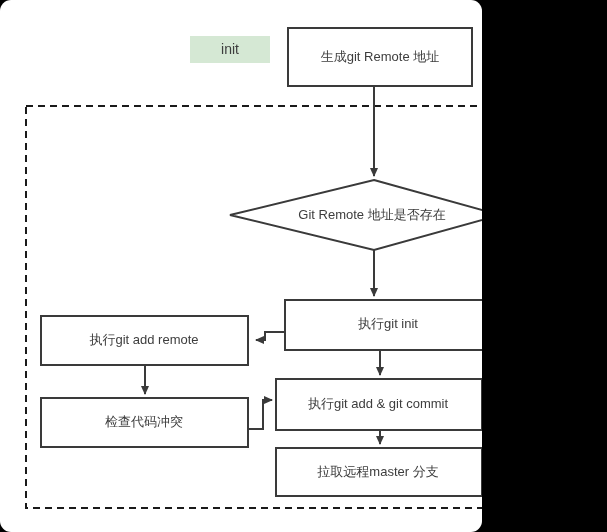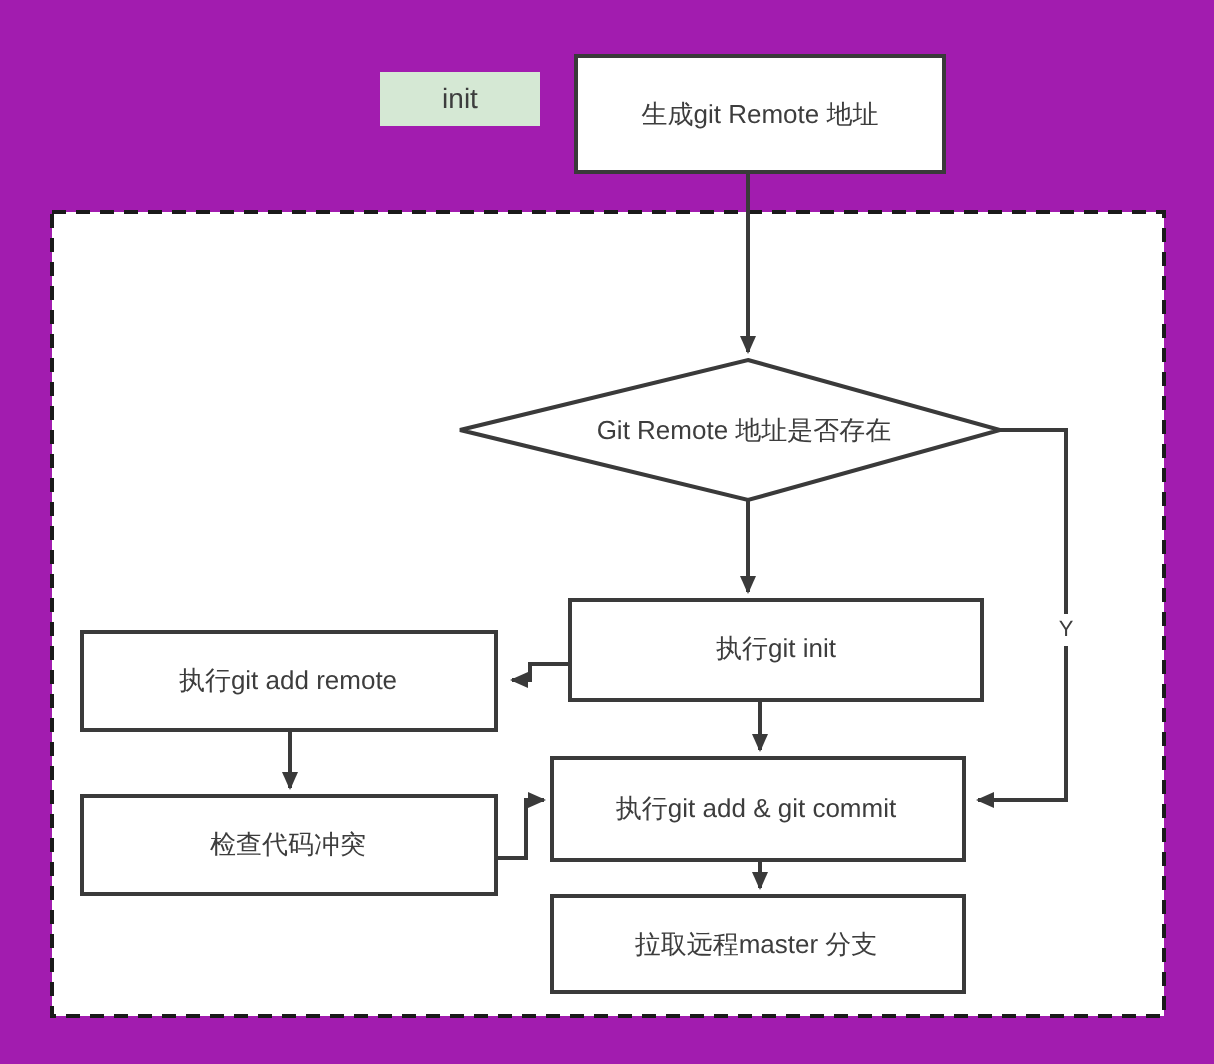--- a/index.html
+++ b/index.html
@@ -2,25 +2,26 @@
 <html><head>
 <meta charset="utf-8">
 <style>
   html, body {
     margin: 0;
     padding: 0;
     background: #000000;
   }
   #canvas {
     position: relative;
-    width: 607px;
+    width: 482px;
     height: 532px;
-    background: #a21caf;
+    background: #ffffff;
     overflow: hidden;
     font-family: "Liberation Sans", "DejaVu Sans", sans-serif;
+    border-radius: 11px;
   }
   svg.diagram {
     position: absolute;
     top: 0;
     left: 0;
     width: 607px;
     height: 532px;
   }
   .node-rect {
     fill: #ffffff;

